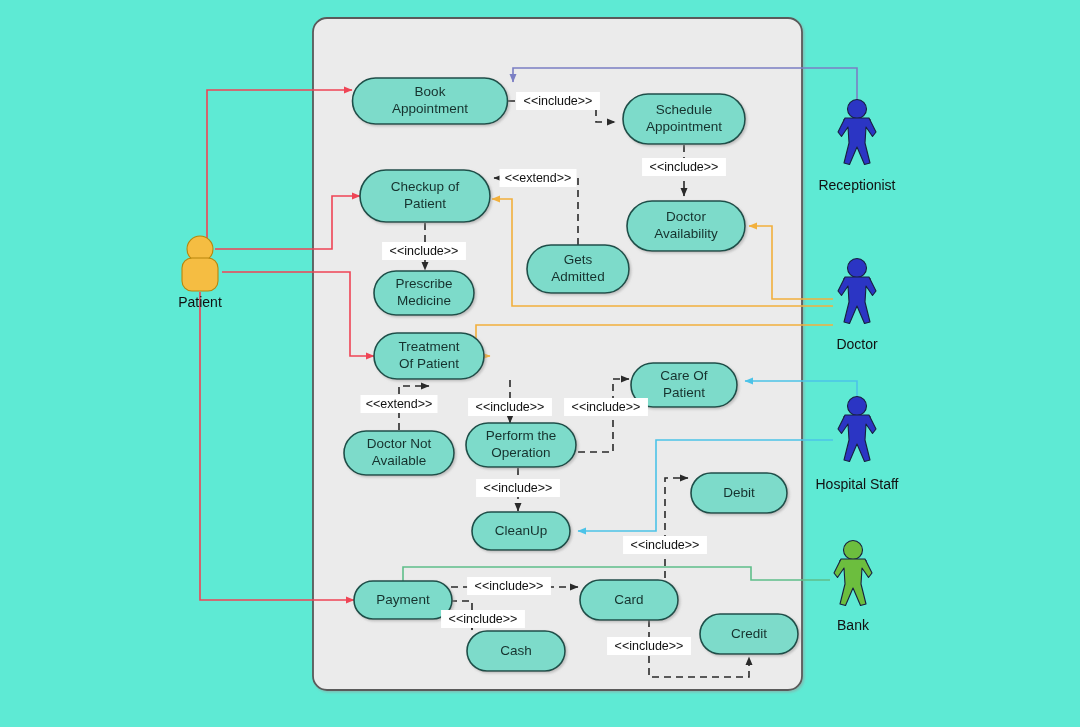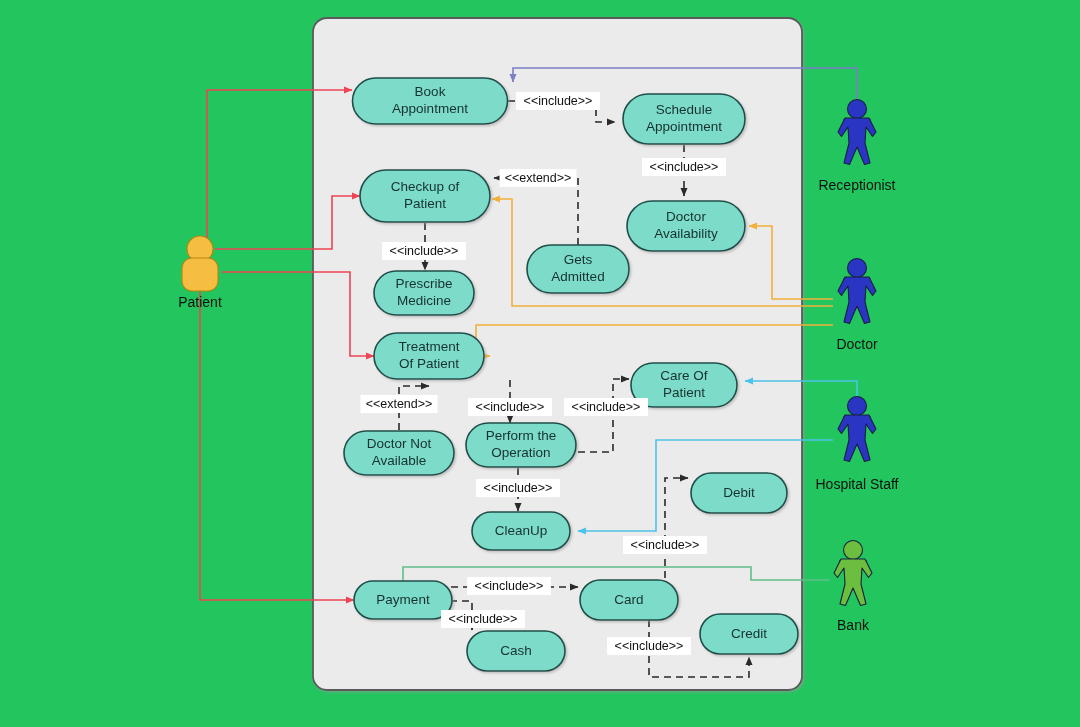--- a/index.html
+++ b/index.html
@@ -2,21 +2,21 @@
 <html><head>
 <meta charset="utf-8">
 <title>Hospital Management Use Case Diagram</title>
 <style>
   html,body{margin:0;padding:0;background:#ffffff;}
   body{
     width:1080px;height:727px;
     font-family:"Liberation Sans", sans-serif;
     overflow:hidden;position:relative;
   }
-  #diagram-root{position:relative;width:1080px;height:727px;background:#22c55e;}
+  #diagram-root{position:relative;width:1080px;height:727px;background:#5eead4;}
   svg#canvas{position:absolute;left:0;top:0;width:1080px;height:727px;}
   .uc-label{
     font-family:"Liberation Sans", sans-serif;
     font-size:13.5px;fill:#16322e;text-anchor:middle;
     dominant-baseline:middle;
   }
   .actor-label{
     font-family:"Liberation Sans", sans-serif;
     font-size:14px;fill:#111111;text-anchor:middle;
   }

